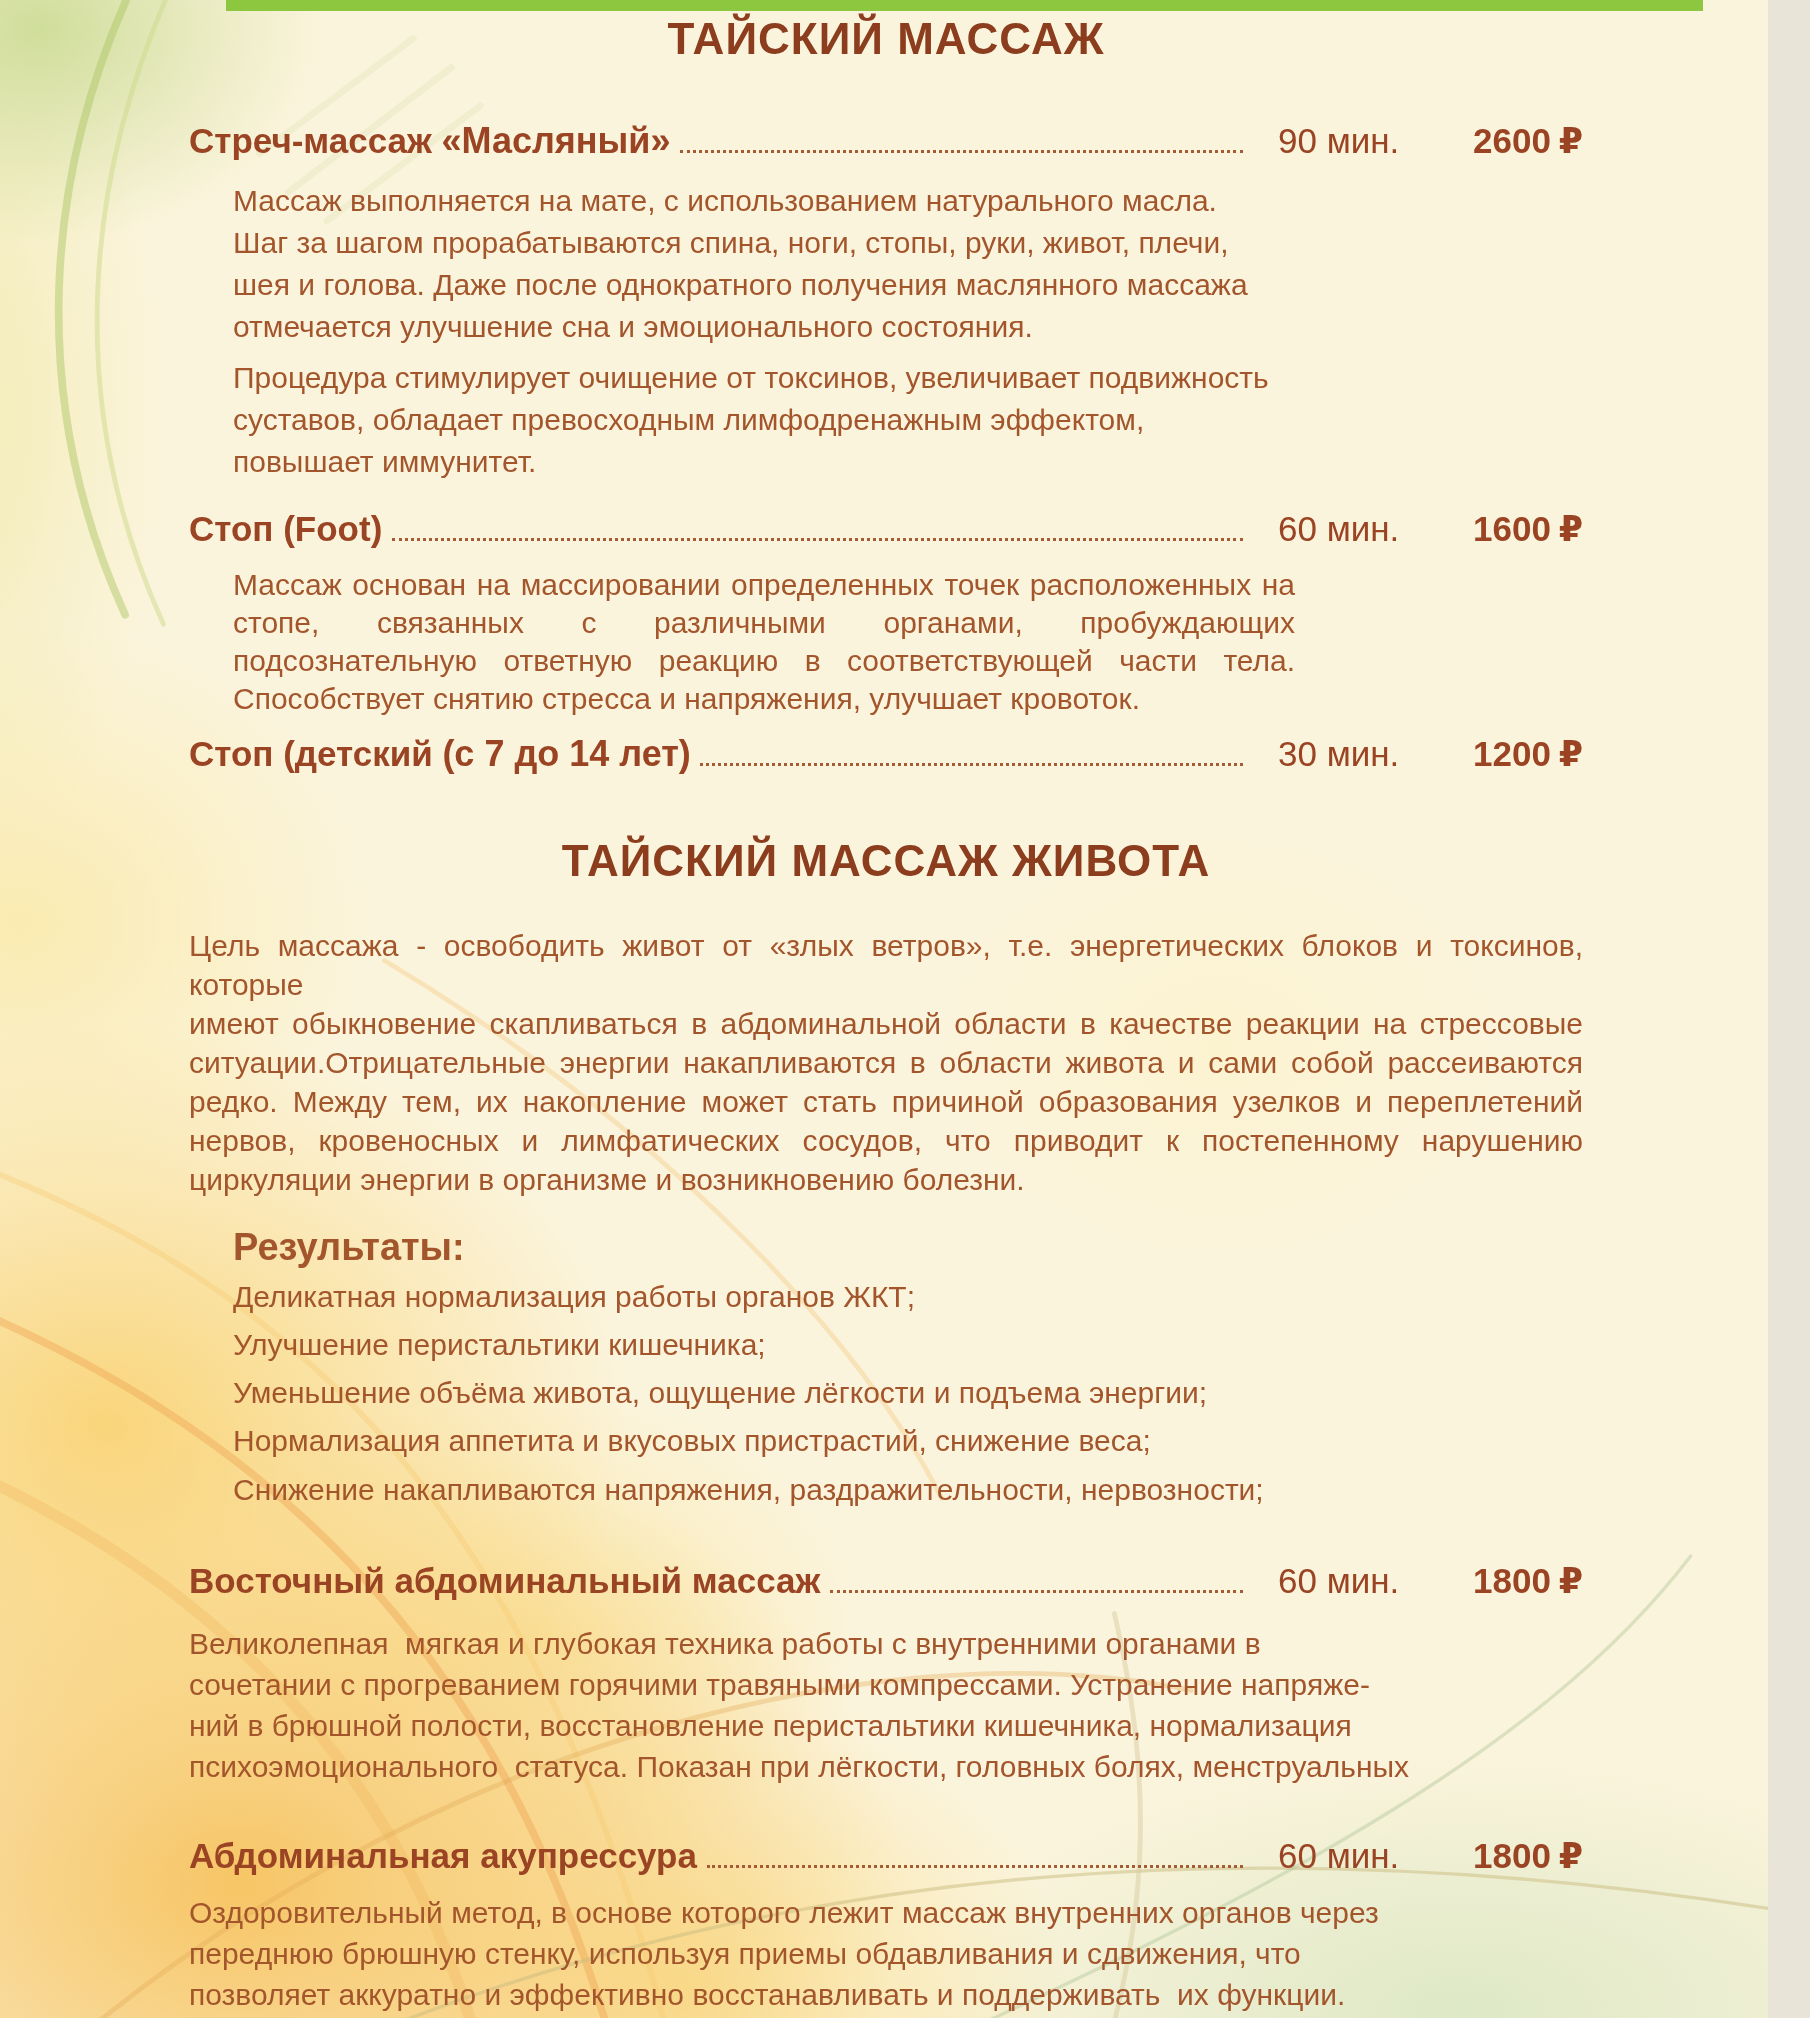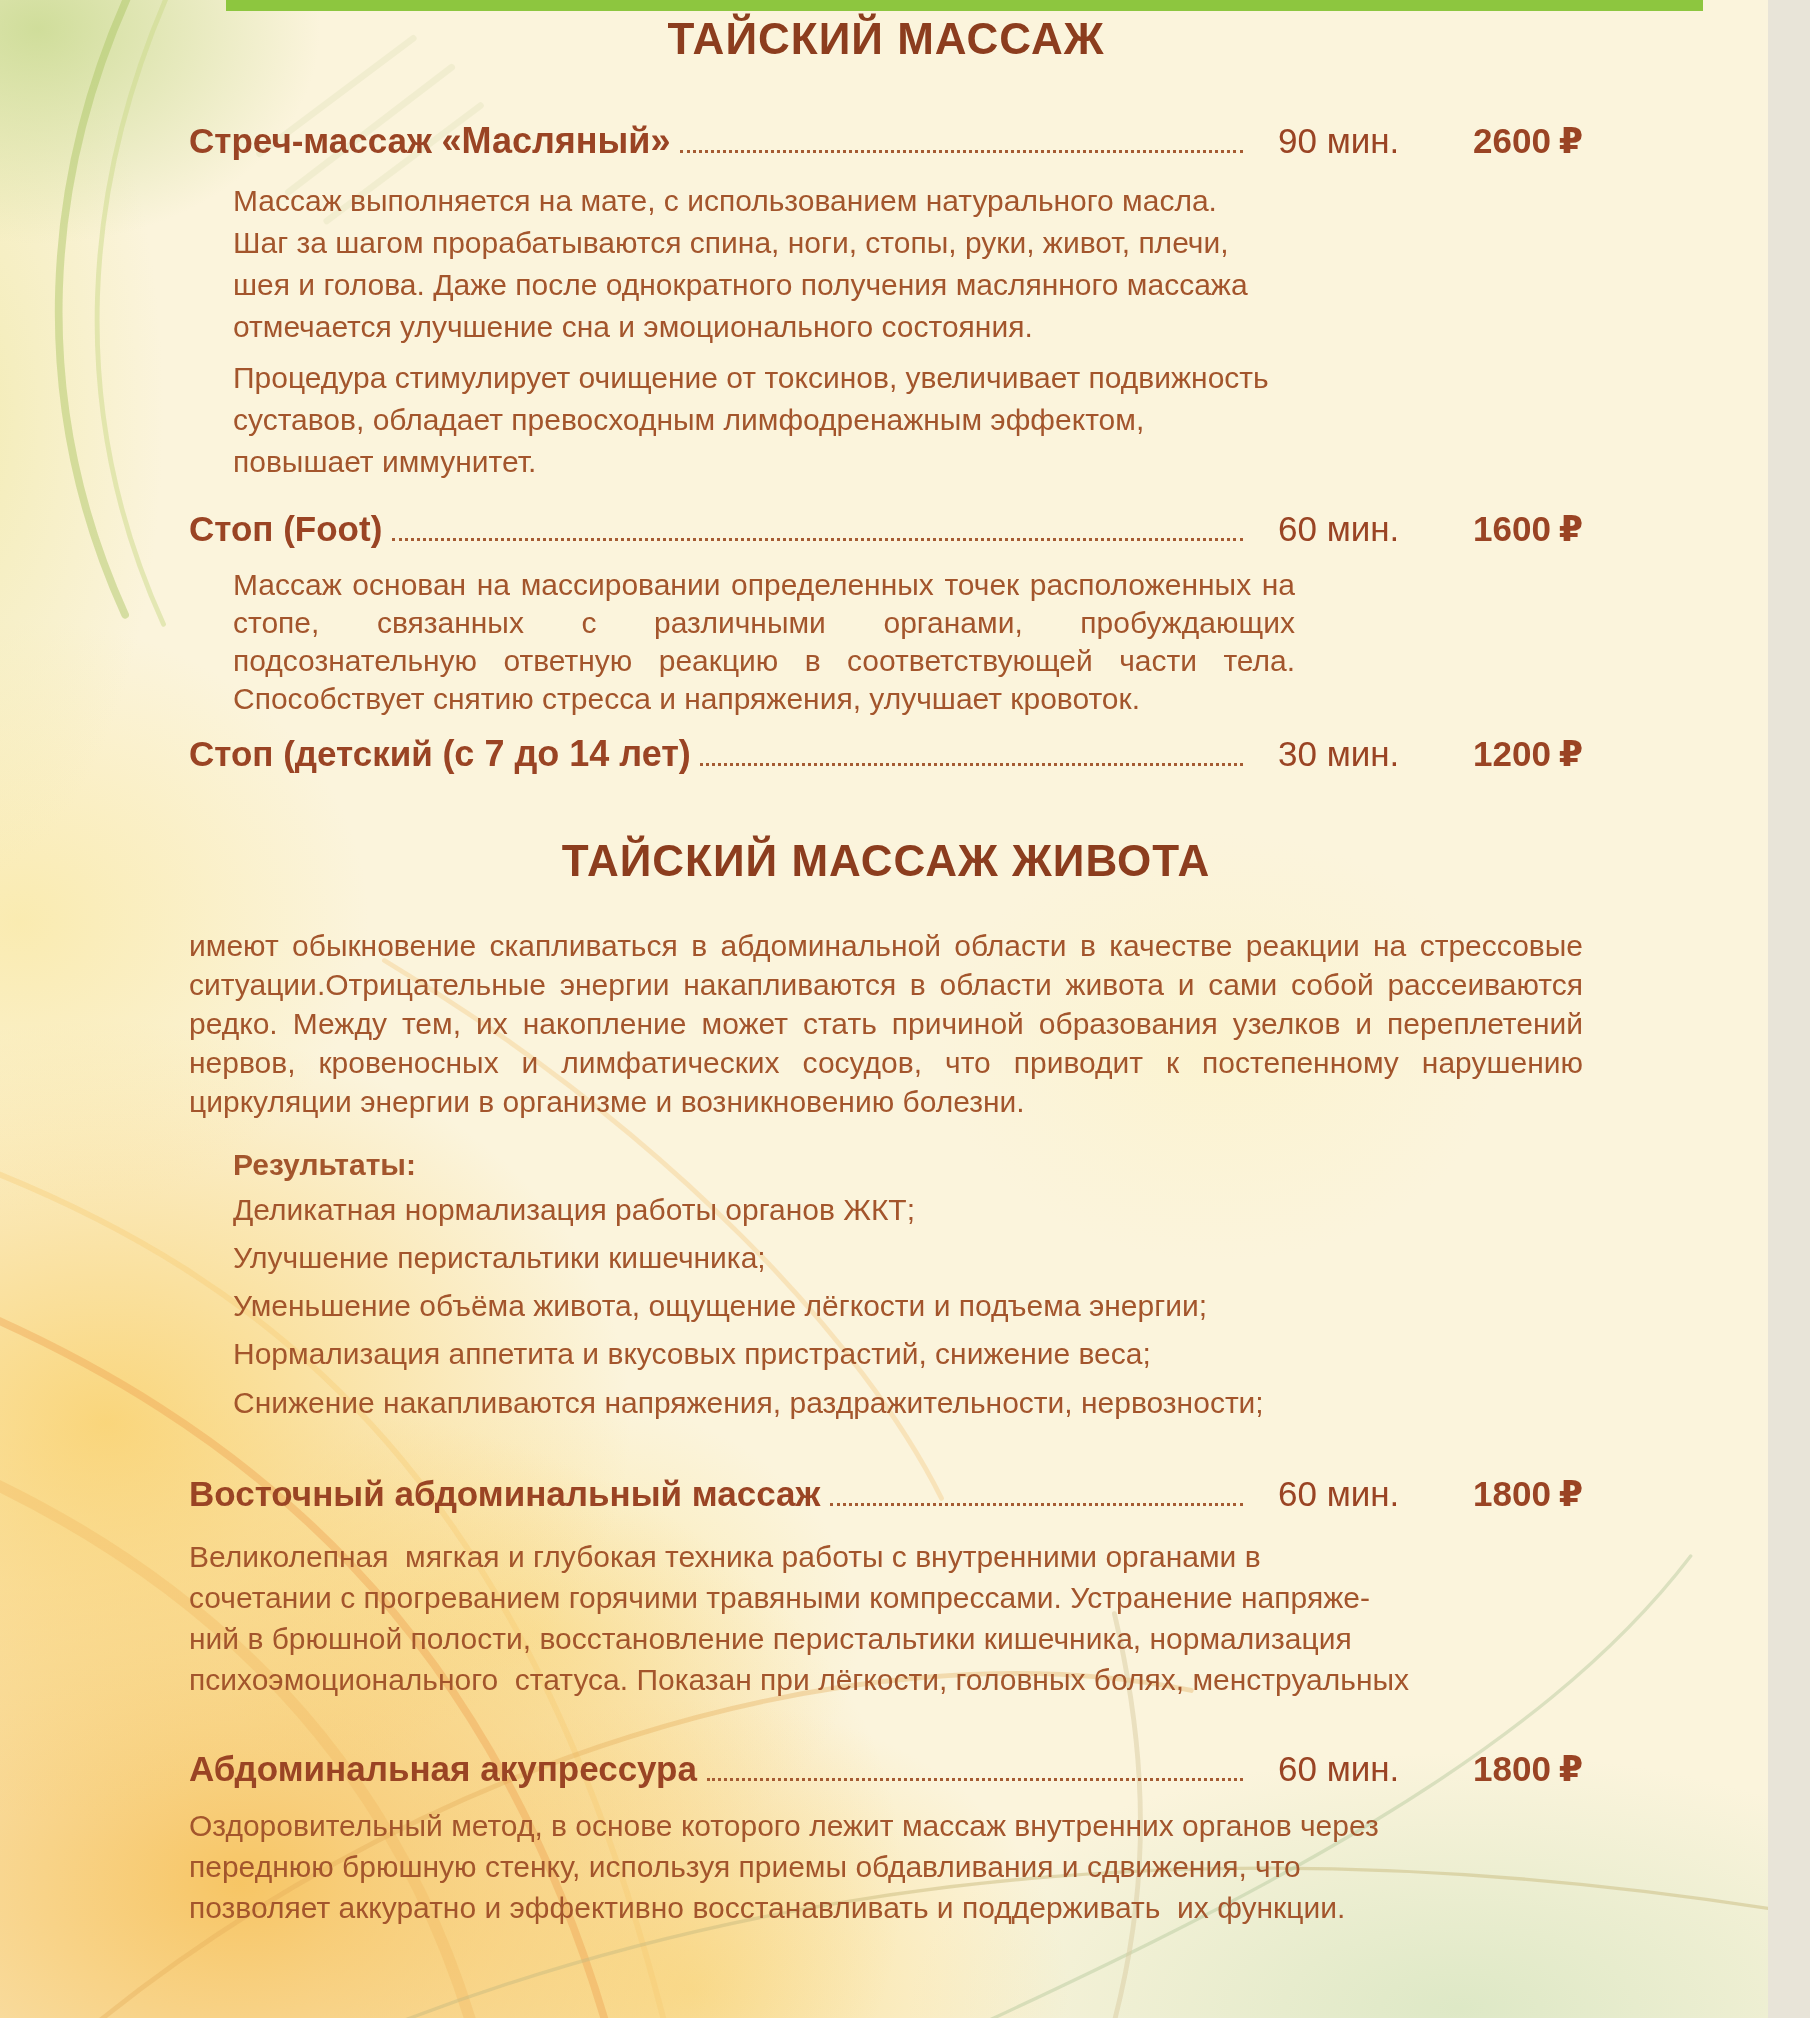--- a/index.html
+++ b/index.html
@@ -77,21 +77,21 @@
   
   .para { font-size: 30px; line-height: 42px; color: #A3552C; }
   .para .line { white-space: pre-wrap; }
   .indent { margin-left: 44px; }
   .jpara { width: 1062px; }
   .jpara.wide { width: auto; }
   .jline { text-align: justify; text-align-last: justify; }
   .jline:last-child { text-align-last: left; }
 
   .results-label {
-    font-size: 30px;
+    font-size: 38px;
     font-weight: 700;
     margin-left: 44px;
     color: #A3552C;
   }
   .results-list { margin-left: 44px; }
   .result-item {
     font-size: 30px;
     line-height: 32px;
     margin-bottom: 16.3px;
     color: #A3552C;
@@ -177,20 +177,21 @@
         <div class="menu-row">
           <div class="row-title"><span>Стоп (детский</span><span class="title-note">(с 7 до 14 лет)</span></div>
           <div class="leader"></div>
           <div class="duration">30 мин.</div>
           <div class="price"><span class="amount">1200</span><span class="cur">₽</span></div>
         </div>
       </div>
       <div class="menu-section ms2">
         <div class="section-title">ТАЙСКИЙ МАССАЖ ЖИВОТА</div>
         <div class="para jpara wide intro">
+          <div class="jline">Цель массажа - освободить живот от «злых ветров», т.е. энергетических блоков и токсинов, которые</div>
           <div class="jline">имеют обыкновение скапливаться в абдоминальной области в качестве реакции на стрессовые</div>
           <div class="jline">ситуации.Отрицательные энергии накапливаются в области живота и сами собой рассеиваются</div>
           <div class="jline">редко. Между тем, их накопление может стать причиной образования узелков и переплетений</div>
           <div class="jline">нервов, кровеносных и лимфатических сосудов, что приводит к постепенному нарушению</div>
           <div class="jline">циркуляции энергии в организме и возникновению болезни.</div>
         </div>
         <div class="results-label">Результаты:</div>
         <div class="results-list">
           <div class="result-item">Деликатная нормализация работы органов ЖКТ;</div>
           <div class="result-item">Улучшение перистальтики кишечника;</div>

